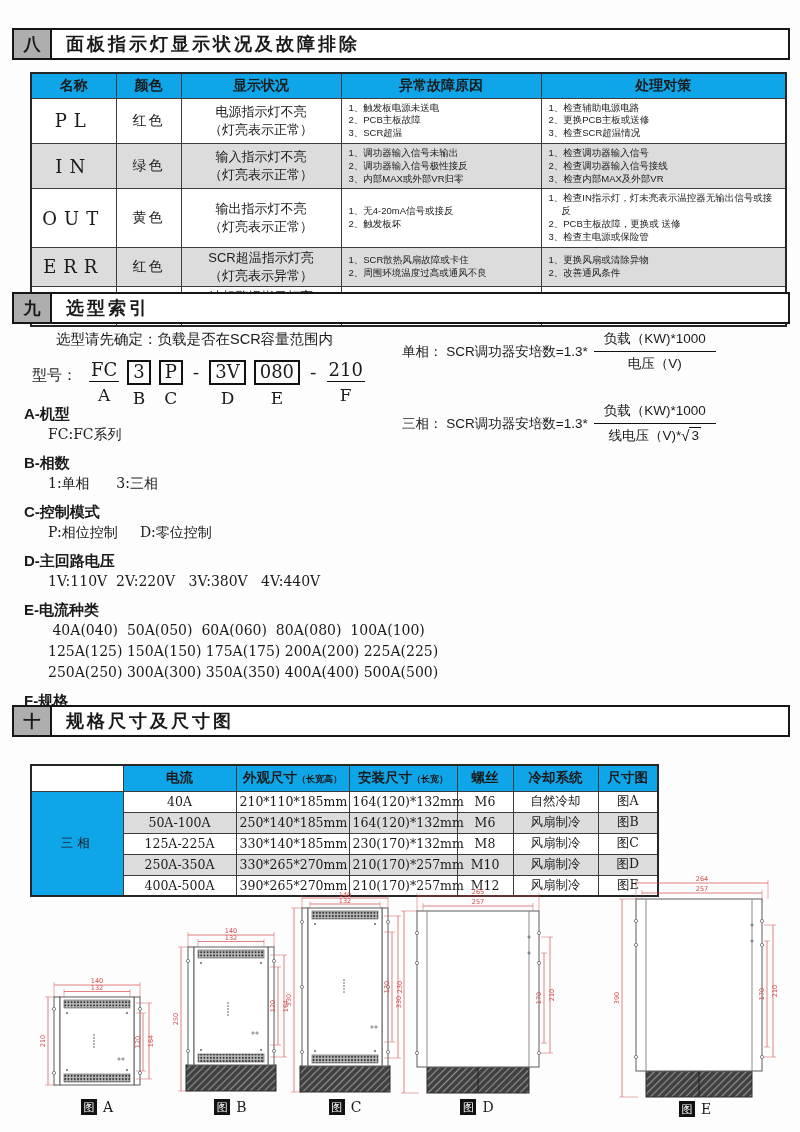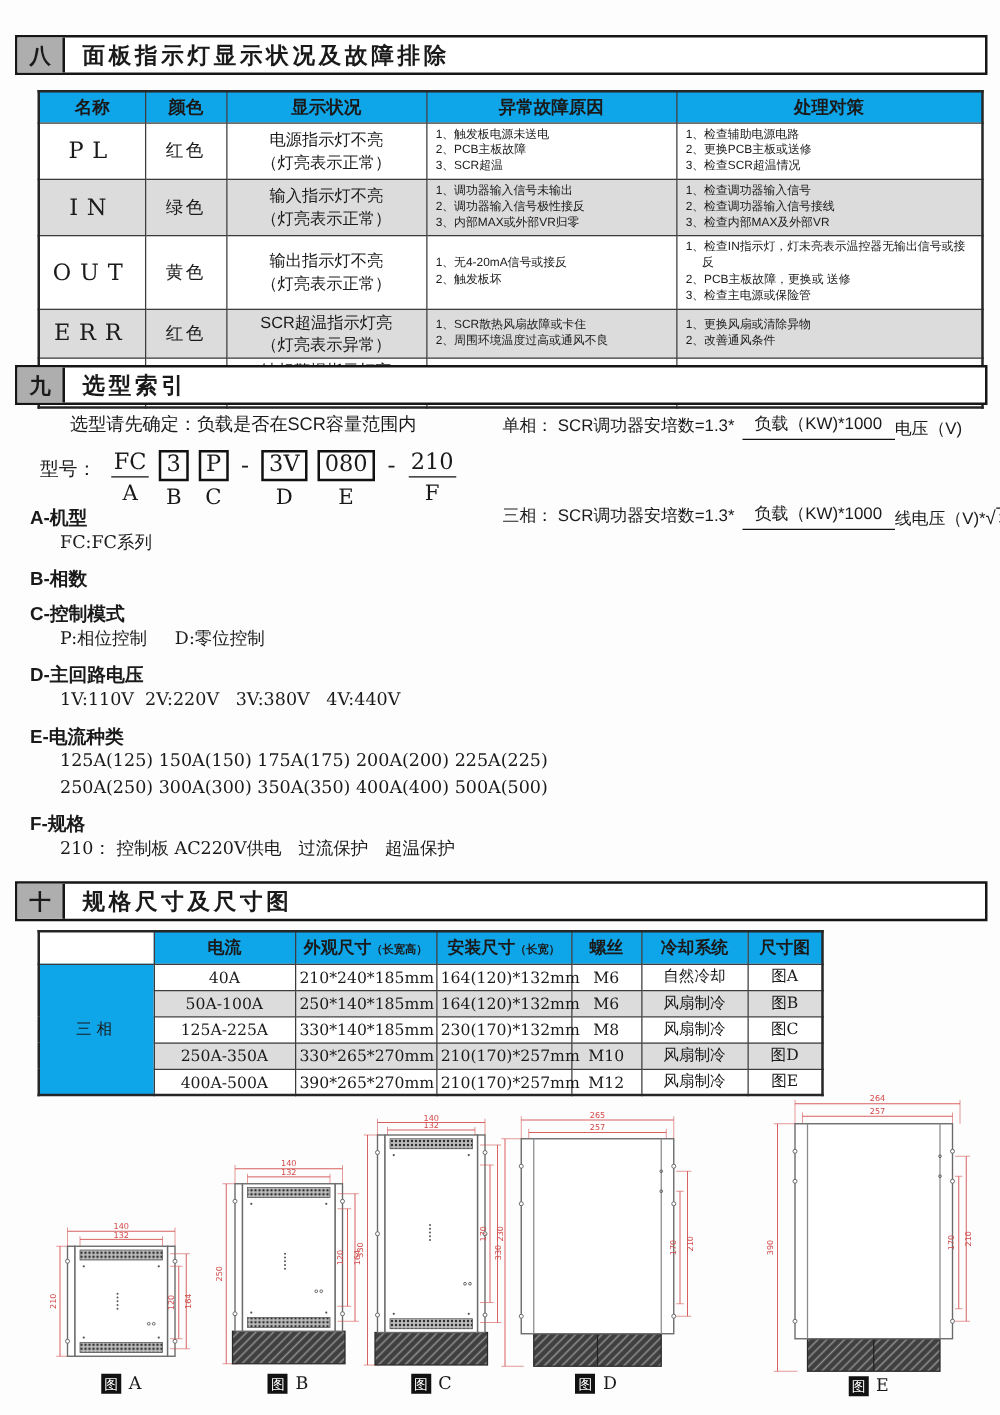--- a/index.html
+++ b/index.html
@@ -34,21 +34,21 @@
   .code-item { display:flex; flex-direction:column; align-items:center; margin:0 4px; font-family:"DejaVu Serif",serif; }
   .code-val { font-size:18px; line-height:1.15; padding:0 2px; }
   .code-item.und .code-val { border-bottom:1.5px solid #111; }
   .code-item.box .code-val { border:2px solid #111; padding:0 4px; }
   .code-item.plain .code-val { font-size:19px; margin-top:2px; }
   .code-letter { font-size:17px; margin-top:3px; }
   .items { position:absolute; left:24px; top:396px; width:480px; }
   .item-title { font-weight:bold; font-size:15px; margin-top:9px; }
   .item-line { margin-left:24px; font-size:14px; line-height:1.5; white-space:pre; font-family:"DejaVu Serif",serif; }
   .formula { position:absolute; display:flex; align-items:center; font-size:13.5px; white-space:pre; }
-  .frac { display:inline-flex; align-items:center; margin-left:6px; font-size:13.5px; }
+  .frac { display:inline-flex; flex-direction:column; align-items:center; margin-left:6px; font-size:13.5px; }
   .frac .num { padding:0 10px 3px; border-bottom:1.5px solid #111; }
   .frac .den { padding-top:3px; display:flex; align-items:flex-start; }
   .sqrt-n { border-top:1.2px solid #111; padding:0 2px; }
   
   .fig { position:absolute; display:flex; flex-direction:column; align-items:center; }
   .fig svg { display:block; }
   .fig-caption { display:flex; align-items:center; gap:6px; margin-top:2px; }
   .cap-box { background:#111; color:#fff; font-size:11px; width:16px; height:16px; display:flex; align-items:center; justify-content:center; }
   .cap-letter { font-family:"DejaVu Serif",serif; font-size:14px; }
   svg text { font-size:6.5px; fill:#d24a4a; font-family:"DejaVu Sans",sans-serif; }
@@ -244,37 +244,39 @@
   <span class="frac">
     <span class="num">负载（KW)*1000</span>
     <span class="den"><span>线电压（V)*</span><span style="font-size:15px;">√</span><span class="sqrt-n">3</span></span>
   </span>
 </div>
 
 <div class="items">
   <div class="item-title">A-机型</div>
   <div class="item-line">FC:FC系列</div>
   <div class="item-title">B-相数</div>
+  <div class="item-line">1:单相      3:三相</div>
   <div class="item-title">C-控制模式</div>
   <div class="item-line">P:相位控制     D:零位控制</div>
   <div class="item-title">D-主回路电压</div>
   <div class="item-line">1V:110V  2V:220V   3V:380V   4V:440V</div>
   <div class="item-title">E-电流种类</div>
+  <div class="item-line"> 40A(040)  50A(050)  60A(060)  80A(080)  100A(100)</div>
   <div class="item-line">125A(125) 150A(150) 175A(175) 200A(200) 225A(225)</div>
   <div class="item-line">250A(250) 300A(300) 350A(350) 400A(400) 500A(500)</div>
   <div class="item-title">F-规格</div>
   <div class="item-line">210： 控制板 AC220V供电   过流保护   超温保护</div>
 </div>
 
 <div class="sec-header" style="top:705px;">
   <div class="sec-num">十</div>
   <div class="sec-title">规格尺寸及尺寸图</div>
 </div>
 
-<table class="t spec" style="position:absolute; left:30px; top:744px; width:627px;">
+<table class="t spec" style="position:absolute; left:30px; top:764px; width:627px;">
   <colgroup>
       <col style="width:92px">
       <col style="width:113px">
       <col style="width:113px">
       <col style="width:108px">
       <col style="width:56px">
       <col style="width:85px">
       <col style="width:60px">
     </colgroup>
   <thead>
@@ -285,21 +287,21 @@
       <th><span>安装尺寸</span><span class="th-sub">（长宽）</span></th>
       <th><span>螺丝</span></th>
       <th><span>冷却系统</span></th>
       <th><span>尺寸图</span></th>
     </tr>
   </thead>
   <tbody>
     <tr>
       <td class="phase" rowspan="5">三相</td>
       <td>40A</td>
-        <td>210*240*185mm</td>
+        <td>210*110*185mm</td>
         <td>164(120)*132mm</td>
         <td>M6</td>
         <td>自然冷却</td>
         <td>图A</td>
     </tr>
     <tr class="alt">
       <td>50A-100A</td>
         <td>250*140*185mm</td>
         <td>164(120)*132mm</td>
         <td>M6</td>

